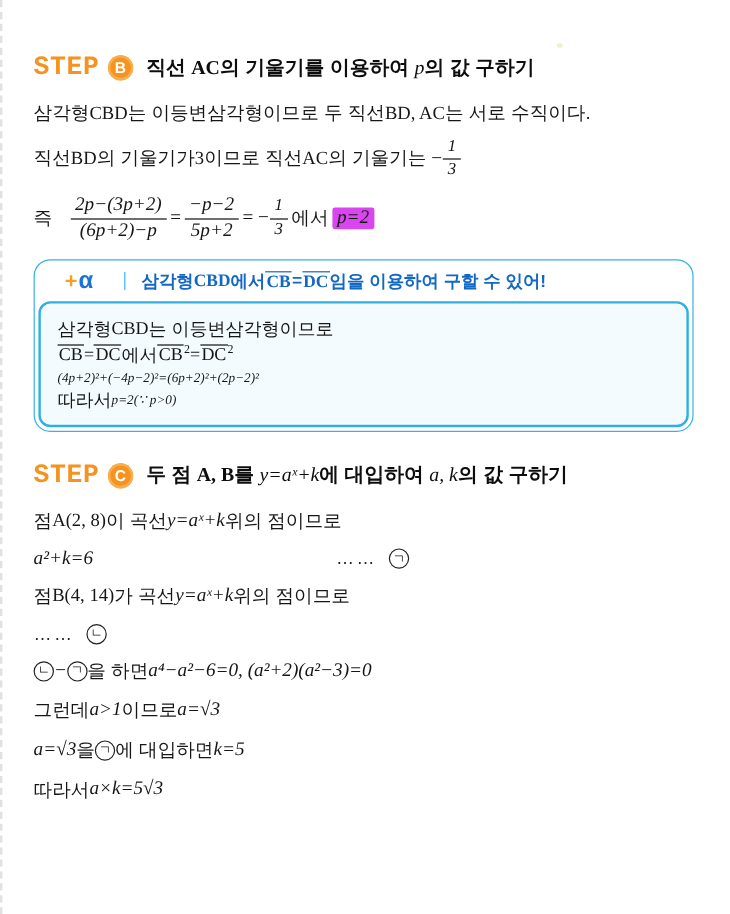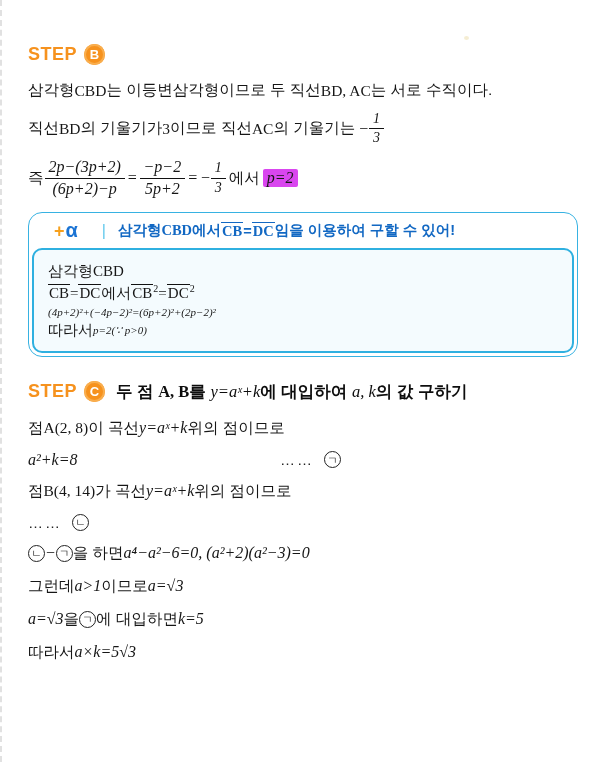--- a/index.html
+++ b/index.html
@@ -13,21 +13,21 @@
     position:absolute; left:0; top:0; bottom:0; width:3px;
     border-left:2px dashed #c9c9c9; opacity:.55;
   }
   .content { position:relative; padding:0 18px 0 28px; }
 
   
   .step-header { display:flex; align-items:center; gap:7px; }
   .step-header.first { margin-top:44px; }
   .step-header.second { margin-top:24px; }
   .step-word {
-    color:#f6921e; font-weight:800; font-size:18px; letter-spacing:.5px;
+    color:#f6921e; font-weight:800; font-size:22px; letter-spacing:.5px;font-family:Liberation Mono, monospace;
   }
   .step-badge {
     width:21px; height:21px; border-radius:50%; background:#f6921e;
     color:#fff; font-weight:800; font-size:13px;
     display:inline-flex; align-items:center; justify-content:center;
     box-shadow: inset 0 0 0 2px #f9ae4e;
   }
   .step-title { font-weight:700; font-size:16.5px; color:#0d0d0d; margin-left:4px; }
   .step-title .rm { font-family:"Liberation Serif","DejaVu Serif",serif; font-weight:600; }
   .step-title .mi { font-family:"Liberation Serif","DejaVu Serif",serif; font-style:italic; font-weight:500; }
@@ -87,20 +87,23 @@
 
 <div class="page">
   <div class="edge-artifact"></div>
   <div class="dot-artifact"></div>
 
   <div class="content">
 
     <div class="step-header first">
       <span class="step-word">STEP</span>
       <span class="step-badge">B</span>
+      <span class="step-title">
+        <span>직선 </span><span class="rm">AC</span><span>의 기울기를 이용하여 </span><span class="mi">p</span><span>의 값 구하기</span>
+      </span>
     </div>
 
     <div class="line mt16">
       <span>삼각형 </span>
         <span class="rm">CBD</span>
         <span>는 이등변삼각형이므로 두 직선 </span>
         <span class="rm">BD, AC</span>
         <span>는 서로 수직이다.</span>
     </div>
 
@@ -114,21 +117,21 @@
         <span>의 기울기는 </span>
       <span class="math gapL">−</span>
       <span class="frac small math">
         <span class="num">1</span>
         <span class="den">3</span>
       </span>
     </div>
 
     <div class="line mt12">
       <span>즉</span>
-      <span class="frac math" style="margin-left:1px">
+      <span class="frac math" style="margin-left:15px">
         <span class="num">2p−(3p+2)</span>
         <span class="den">(6p+2)−p</span>
       </span>
       <span class="math gap2">=</span>
       <span class="frac math">
         <span class="num">−p−2</span>
         <span class="den">5p+2</span>
       </span>
       <span class="math gap2">=</span>
       <span class="math">−</span>
@@ -154,20 +157,21 @@
             <span class="ol">CB</span>
             <span>=</span>
             <span class="ol">DC</span>
             <span>임을 이용하여 구할 수 있어!</span>
         </span>
       </div>
       <div class="alpha-inner">
         <div class="line">
           <span>삼각형 </span>
             <span class="rm">CBD</span>
+            <span>는 이등변삼각형이므로</span>
         </div>
         <div class="line">
           <span class="rm"><span class="ol">CB</span><span>=</span><span class="ol">DC</span></span>
             <span>에서 </span>
             <span class="rm"><span class="ol">CB</span><sup class="s">2</sup><span>=</span><span class="ol">DC</span><sup class="s">2</sup></span>
         </div>
         <div class="line">
           <span class="math">(4p+2)²+(−4p−2)²=(6p+2)²+(2p−2)²</span>
         </div>
         <div class="line">
@@ -187,21 +191,21 @@
 
     <div class="line mt16">
       <span>점 </span>
         <span class="rm">A(2, 8)</span>
         <span>이 곡선 </span>
         <span class="math">y=aˣ+k</span>
         <span> 위의 점이므로</span>
     </div>
 
     <div class="line mt12">
-      <span class="dots-slot"><span class="math">a²+k=8</span></span>
+      <span class="dots-slot"><span class="math">a²+k=6</span></span>
       <span class="dots">……</span>
       <span class="circ">ㄱ</span>
     </div>
 
     <div class="line mt12">
       <span>점 </span>
         <span class="rm">B(4, 14)</span>
         <span>가 곡선 </span>
         <span class="math">y=aˣ+k</span>
         <span> 위의 점이므로</span>

